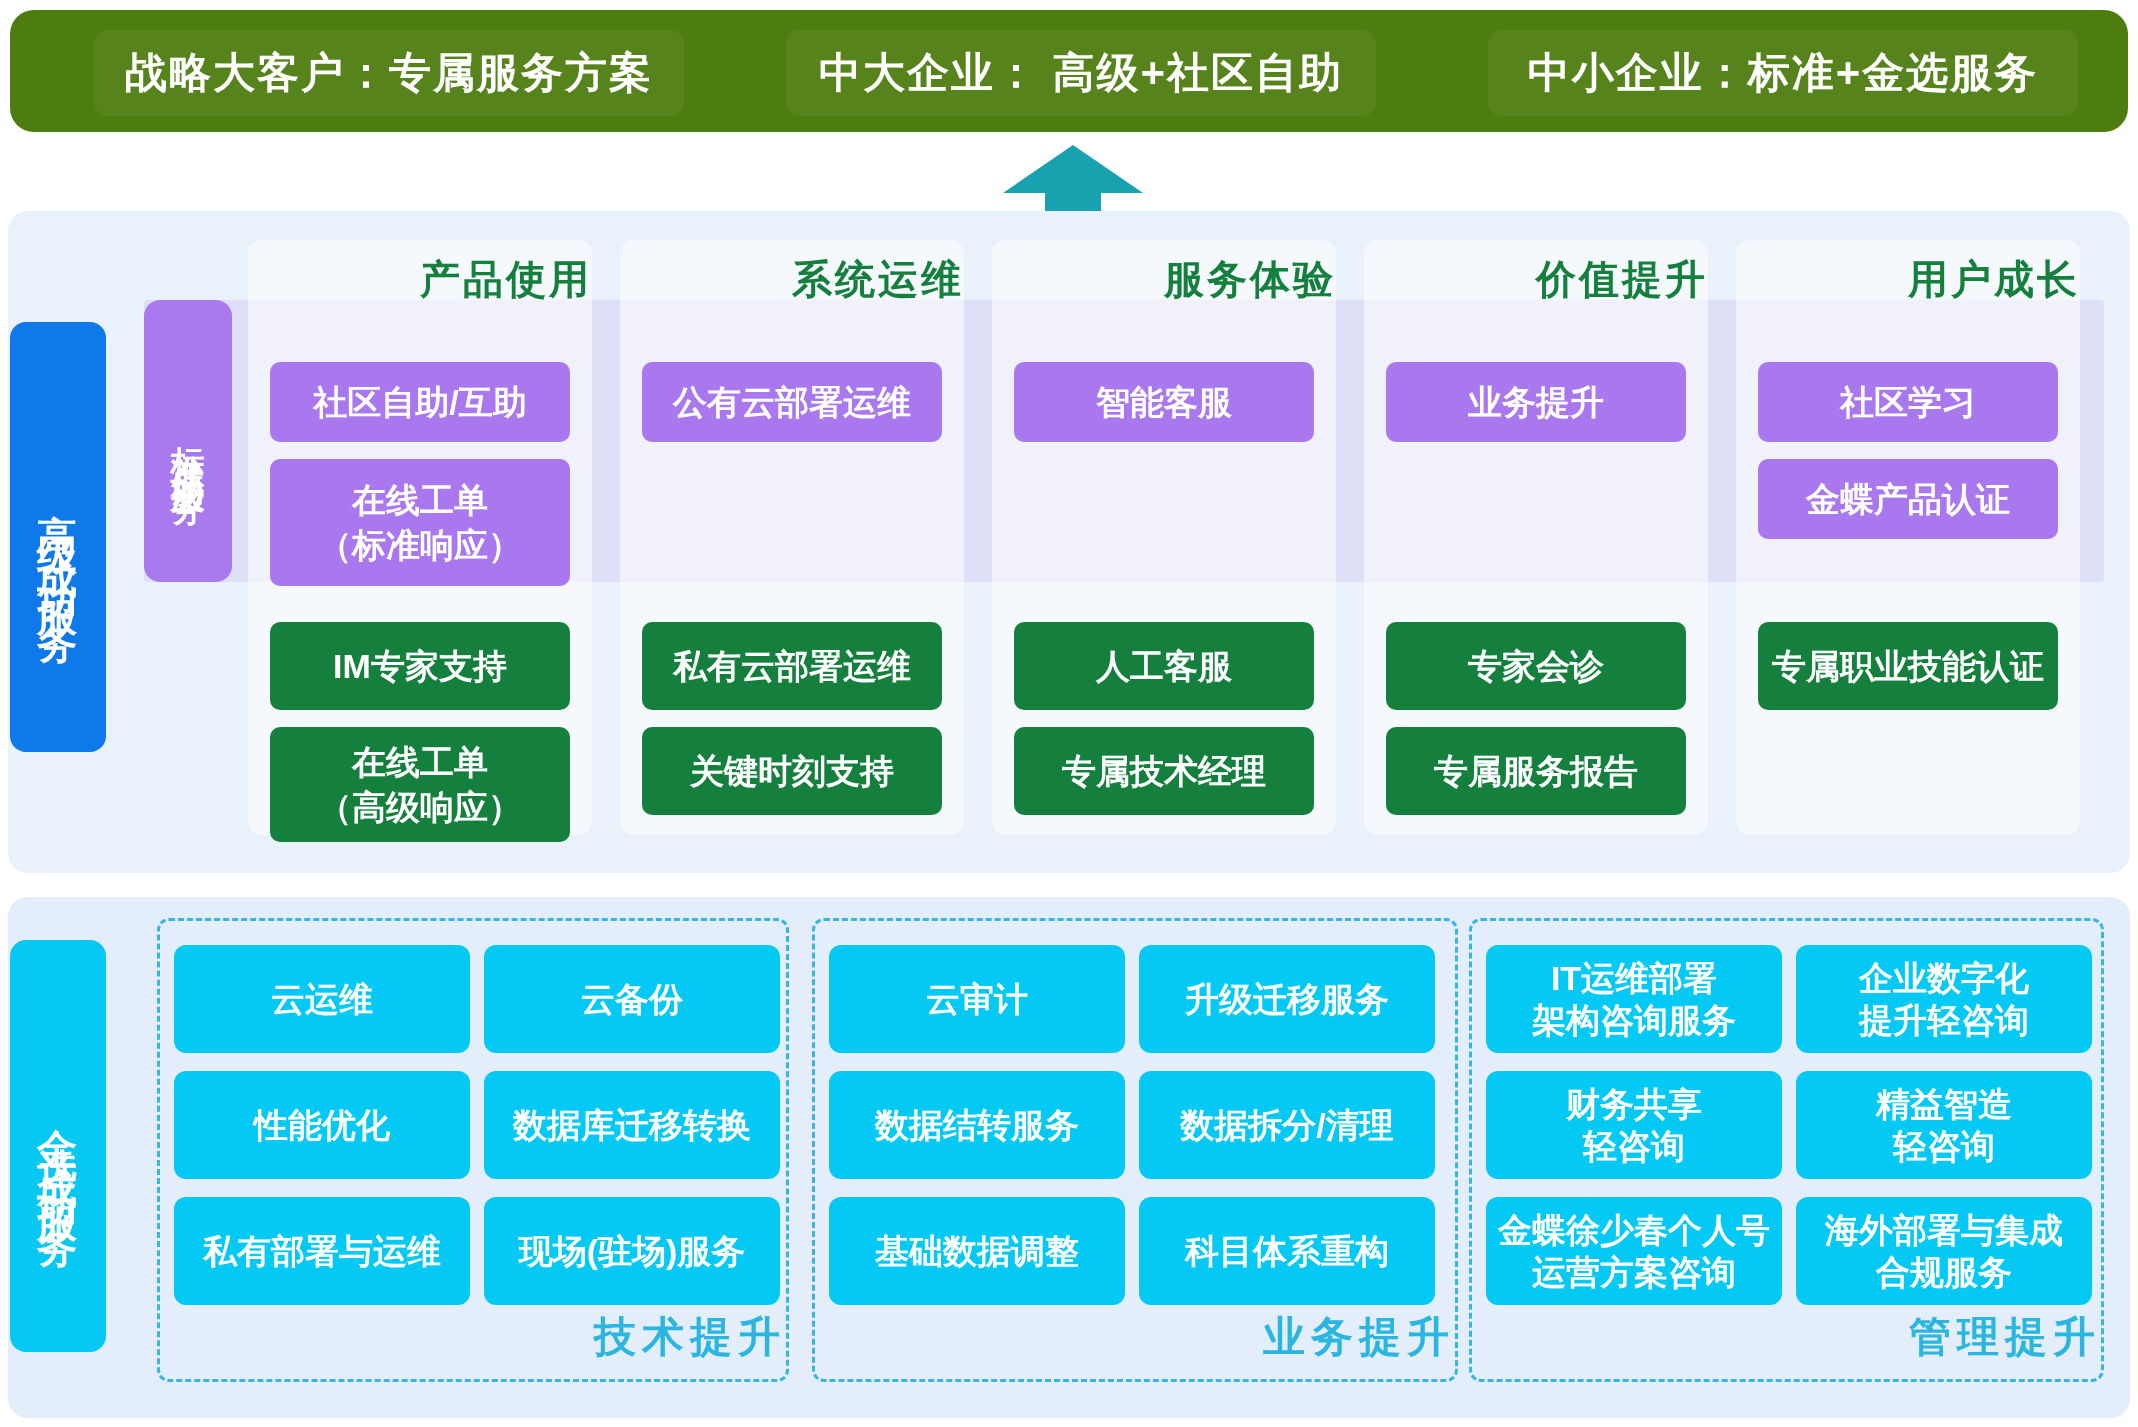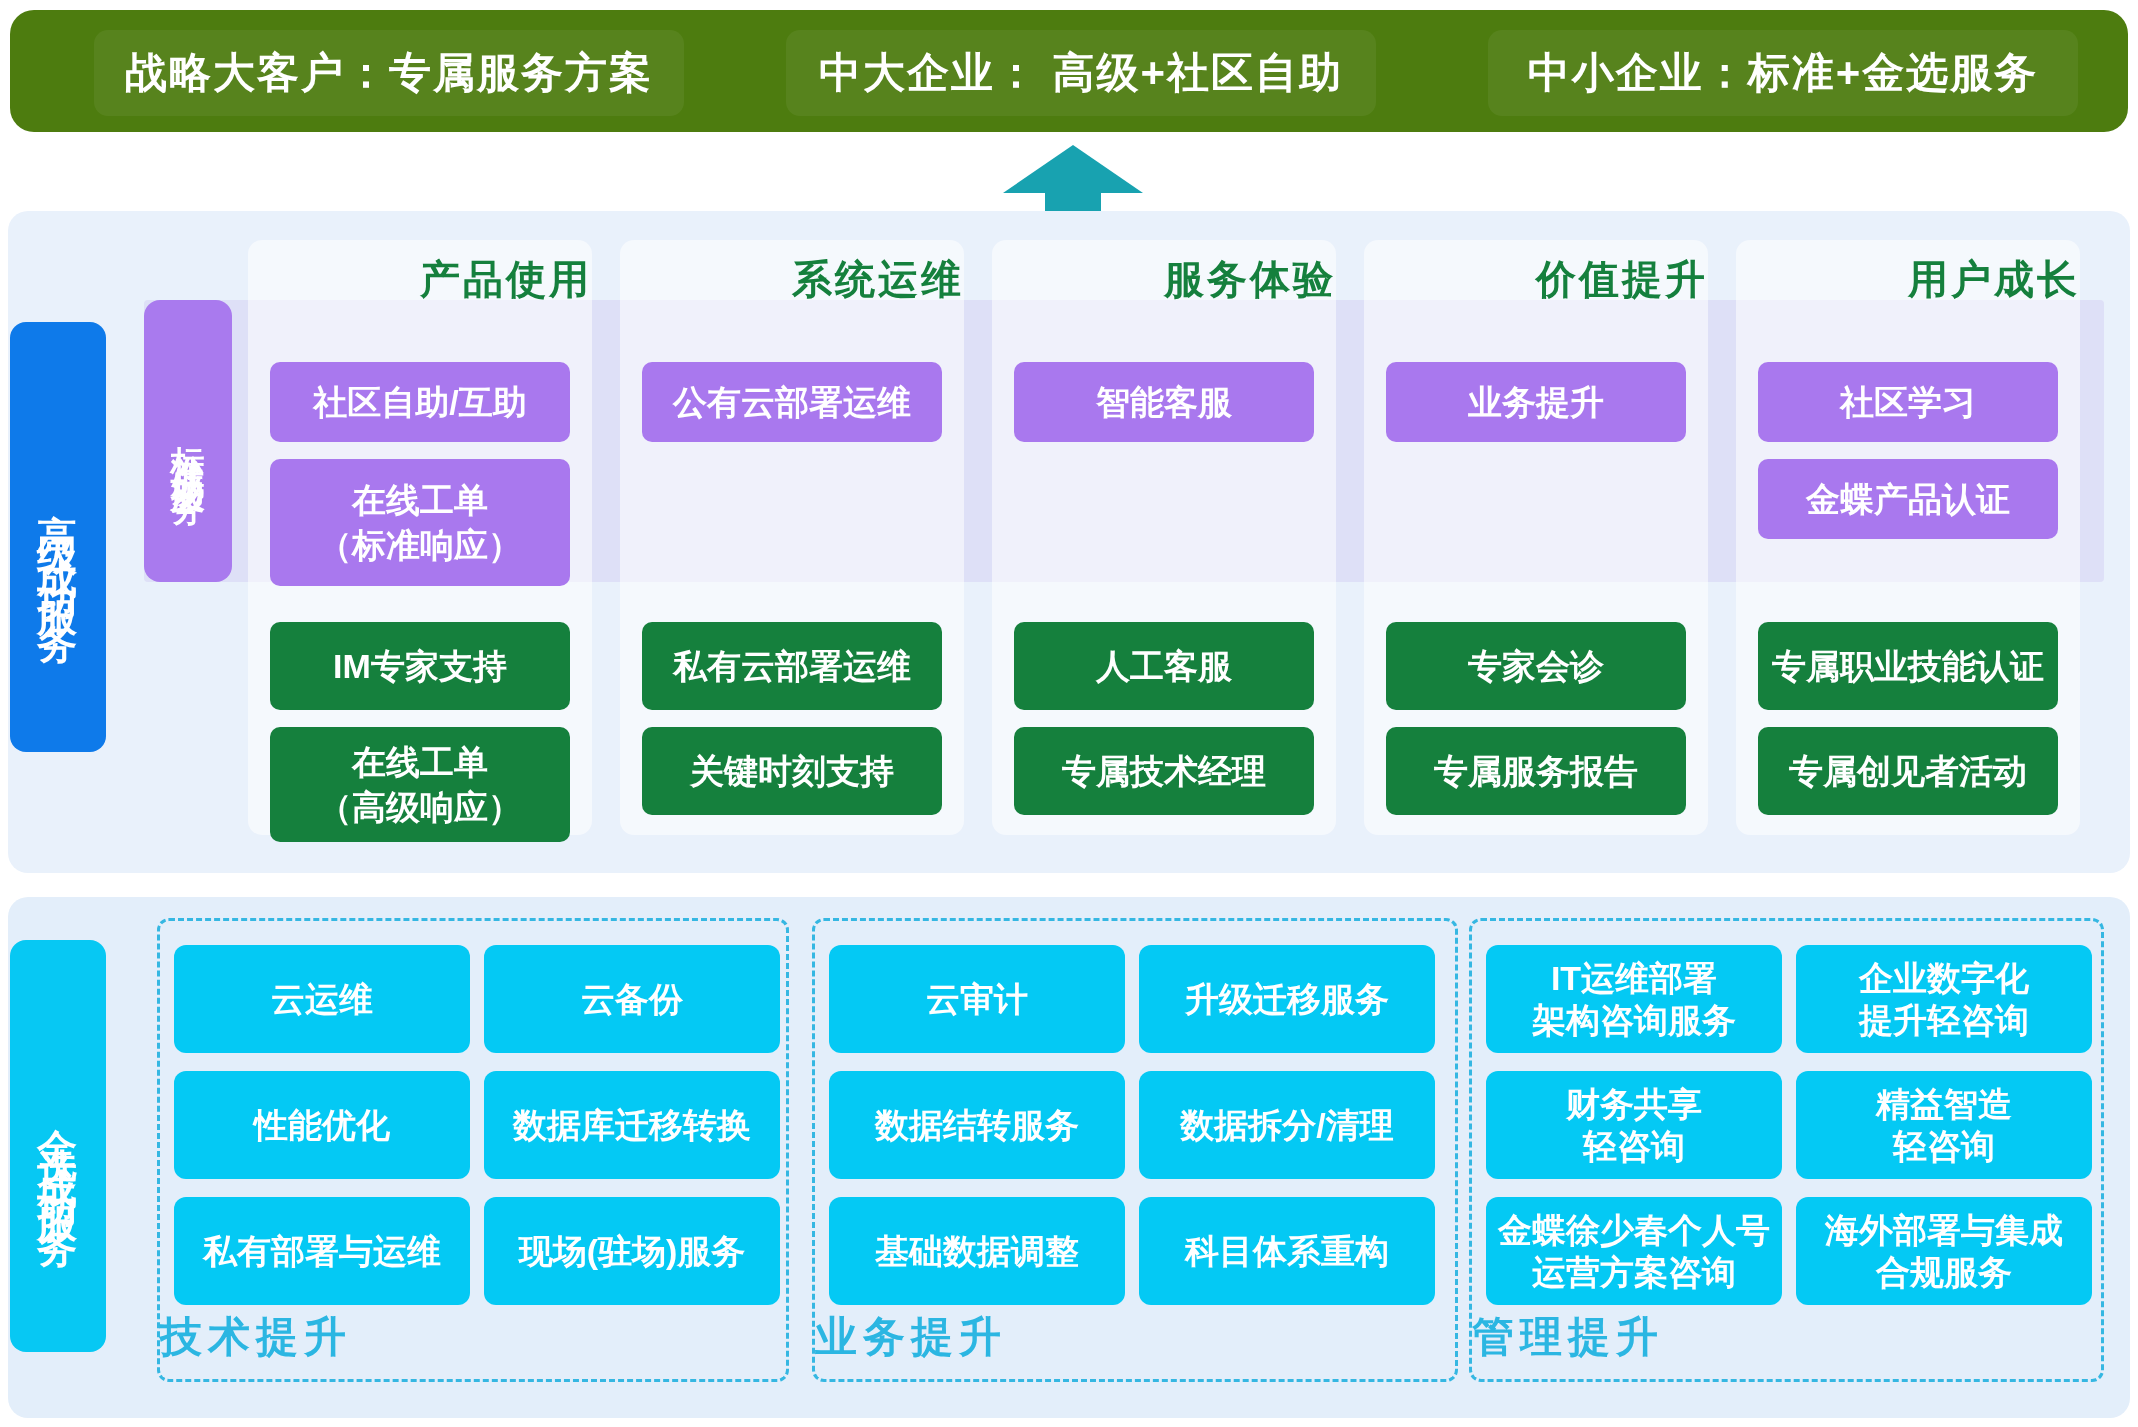--- a/index.html
+++ b/index.html
@@ -96,21 +96,21 @@
   .g3 { left:1461px; width:635px; }
   .cbx {
     position:absolute; width:296px; height:108px; border-radius:12px;
     background:#04C9F4; color:#fff; font-size:34px; font-weight:bold;
     display:flex; align-items:center; justify-content:center; text-align:center;
     white-space:pre-line; line-height:1.25;
   }
   .ca { left:14px; } .cb { left:324px; }
   .r1 { top:24px; } .r2 { top:150px; } .r3 { top:276px; }
   .g-title {
-    position:absolute; bottom:14px; left:0; width:100%; text-align:left;
+    position:absolute; bottom:14px; left:0; width:100%; text-align:right;
     color:#2BB6E2; font-size:42px; font-weight:bold; letter-spacing:6px;
   }
 </style>
 </head>
 <body>
 
 <div class="top-banner">
   <div class="chip chip1">战略大客户：专属服务方案</div>
   <div class="chip chip2">中大企业： 高级+社区自助</div>
   <div class="chip chip3">中小企业：标准+金选服务</div>
@@ -159,21 +159,20 @@
     <div class="bx purple s1">业务提升</div>
     <div class="bx blue a1">专家会诊</div>
     <div class="bx blue a2">专属服务报告</div>
   </div>
 
   <div class="col colx4">
     <div class="col-h">用户成长</div>
     <div class="bx purple s1">社区学习</div>
     <div class="bx purple s2s">金蝶产品认证</div>
     <div class="bx blue a1">专属职业技能认证</div>
-    <div class="bx blue a2">专属创见者活动</div>
   </div>
 </div>
 
 <div class="bot-section">
   <div class="side-label side-cyan">
     <span>金选成功服务</span>
   </div>
 
   <div class="group g1">
     <div class="cbx ca r1">云运维</div>

